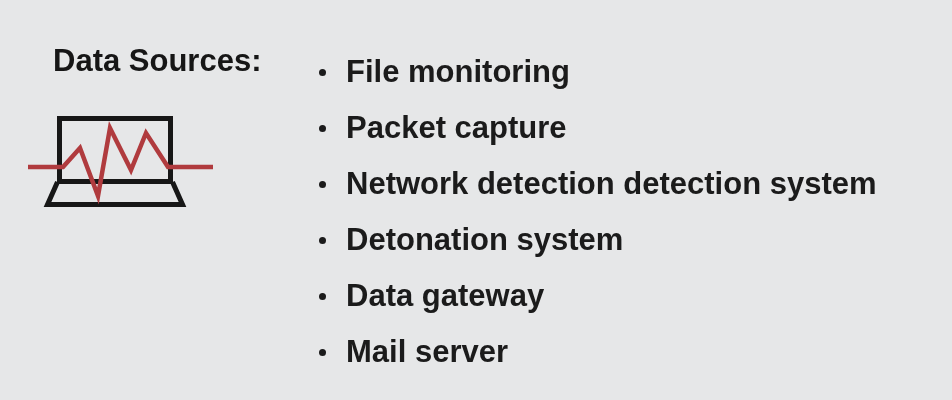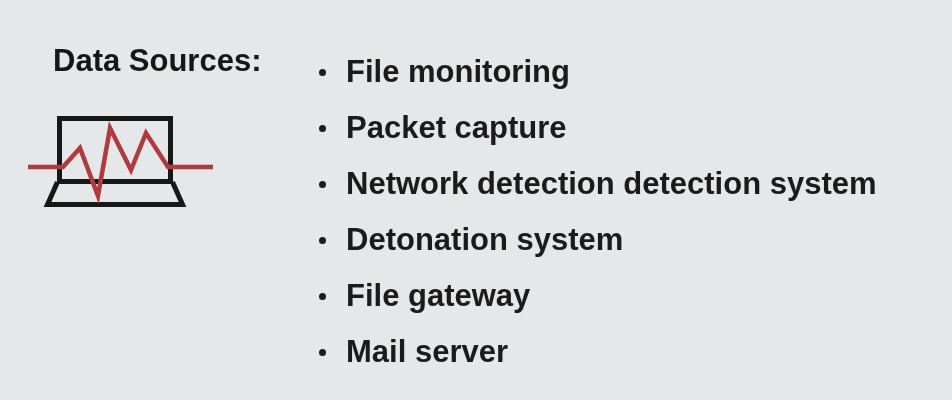--- a/index.html
+++ b/index.html
@@ -94,21 +94,21 @@
     <li>
       <span class="bullet"></span>
       <span>Network detection detection system</span>
     </li>
     <li>
       <span class="bullet"></span>
       <span>Detonation system</span>
     </li>
     <li>
       <span class="bullet"></span>
-      <span>File gateway</span>
+      <span>Data gateway</span>
     </li>
     <li>
       <span class="bullet"></span>
       <span>Mail server</span>
     </li>
   </ul>
 
 </div>
 
 </body></html>

